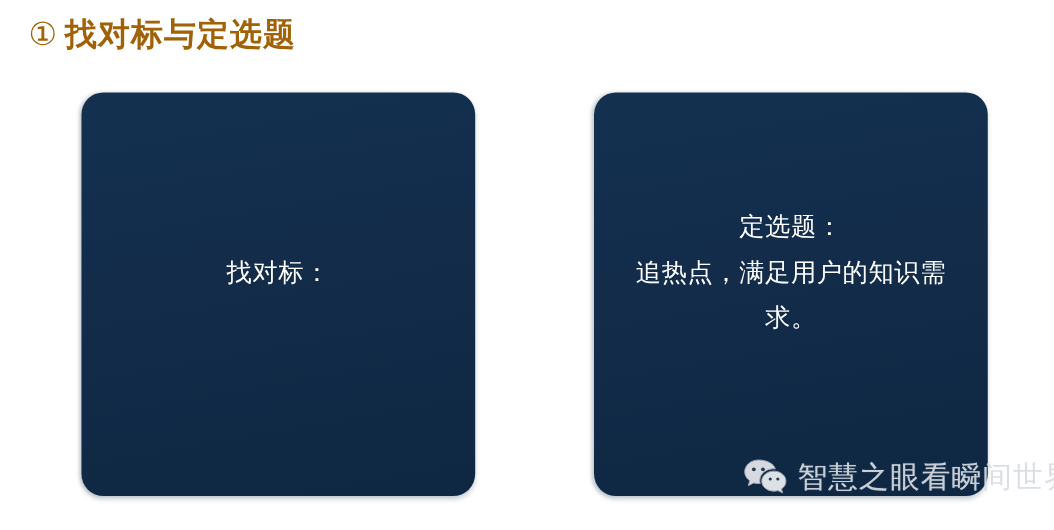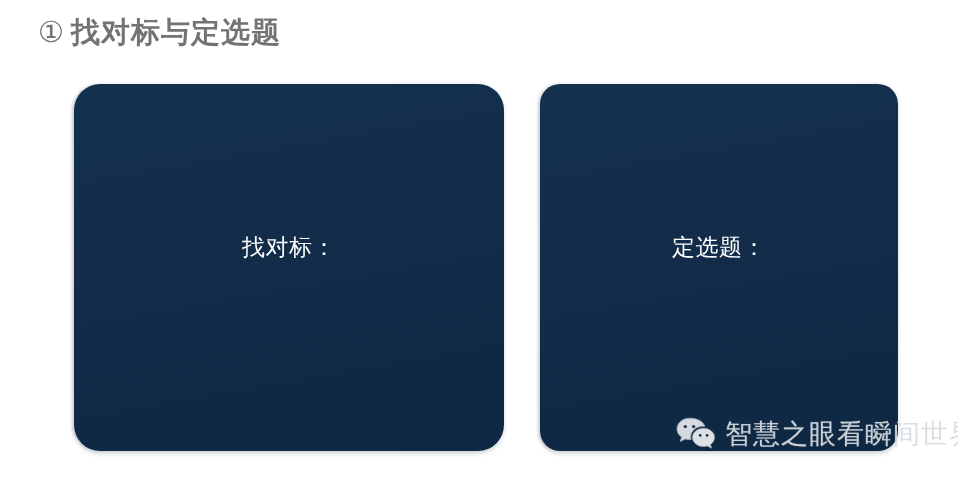--- a/index.html
+++ b/index.html
@@ -12,26 +12,26 @@
     height: 482px;
     position: relative;
     overflow: hidden;
     font-family: "Liberation Sans", "DejaVu Sans", sans-serif;
     background: #ffffff;
   }
 
   
   .slide-title {
     position: absolute;
-    left: 38px;
+    left: 26px;
     top: 12px;
     font-size: 29px;
     line-height: 40px;
     font-weight: 700;
-    color: #737373;
+    color: #a16207;
     letter-spacing: 1px;
     white-space: nowrap;
   }
   .slide-title .num {
     font-weight: 400;
     margin-right: 6px;
   }
 
   
   .card {
@@ -40,21 +40,21 @@
     height: 367px;
     border-radius: 20px;
     background: linear-gradient(170deg, #13314f 0%, #122c4a 45%, #0e2742 100%);
     box-shadow: -2px 0 3px rgba(120,130,145,0.30),
                  0 3px 4px rgba(120,130,145,0.28);
     display: flex;
     align-items: center;
     justify-content: center;
     overflow: hidden;
   }
-  #card-left  { left: 74px;  width: 430px; border-radius: 26px; }
+  #card-left  { left: 74px;  width: 358px; }
   #card-right { left: 540px; width: 358px; }
 
   .card-text {
     width: 318px;
     text-align: center;
     color: #ffffff;
     font-size: 23px;
     line-height: 41px;
     font-weight: 400;
     letter-spacing: 0.5px;
@@ -98,20 +98,21 @@
 
 <div class="card" id="card-left">
   <div class="card-text">
     <span class="heading">找对标：</span>
   </div>
 </div>
 
 <div class="card" id="card-right">
   <div class="card-text">
     <span class="heading">定选题：</span>
+      <span class="body">追热点，满足用户的知识需求。</span>
   </div>
 </div>
 
 <div class="watermark">
   <span class="wechat-icon">
     <svg viewBox="0 0 40 34" width="40" height="34" xmlns="http://www.w3.org/2000/svg">
 
       <path d="M13.6 1.2C6.6 1.2 1 6.0 1 11.9c0 3.3 1.8 6.3 4.6 8.2L4.2 24.5l5.0-2.5c1.4 0.4 2.9 0.6 4.4 0.6 0.5 0 1.0 0 1.5-0.1 -0.3-0.9-0.4-1.8-0.4-2.8 0-5.8 5.7-10.5 12.7-10.5 0.5 0 0.9 0 1.4 0.1C27.6 4.7 21.3 1.2 13.6 1.2z" fill="#e7eaee" stroke="#aab2bb" stroke-width="0.9"></path>
       <circle cx="9.3" cy="9.6" r="1.7" fill="#2b3a47"></circle>
       <circle cx="17.6" cy="9.6" r="1.7" fill="#2b3a47"></circle>

